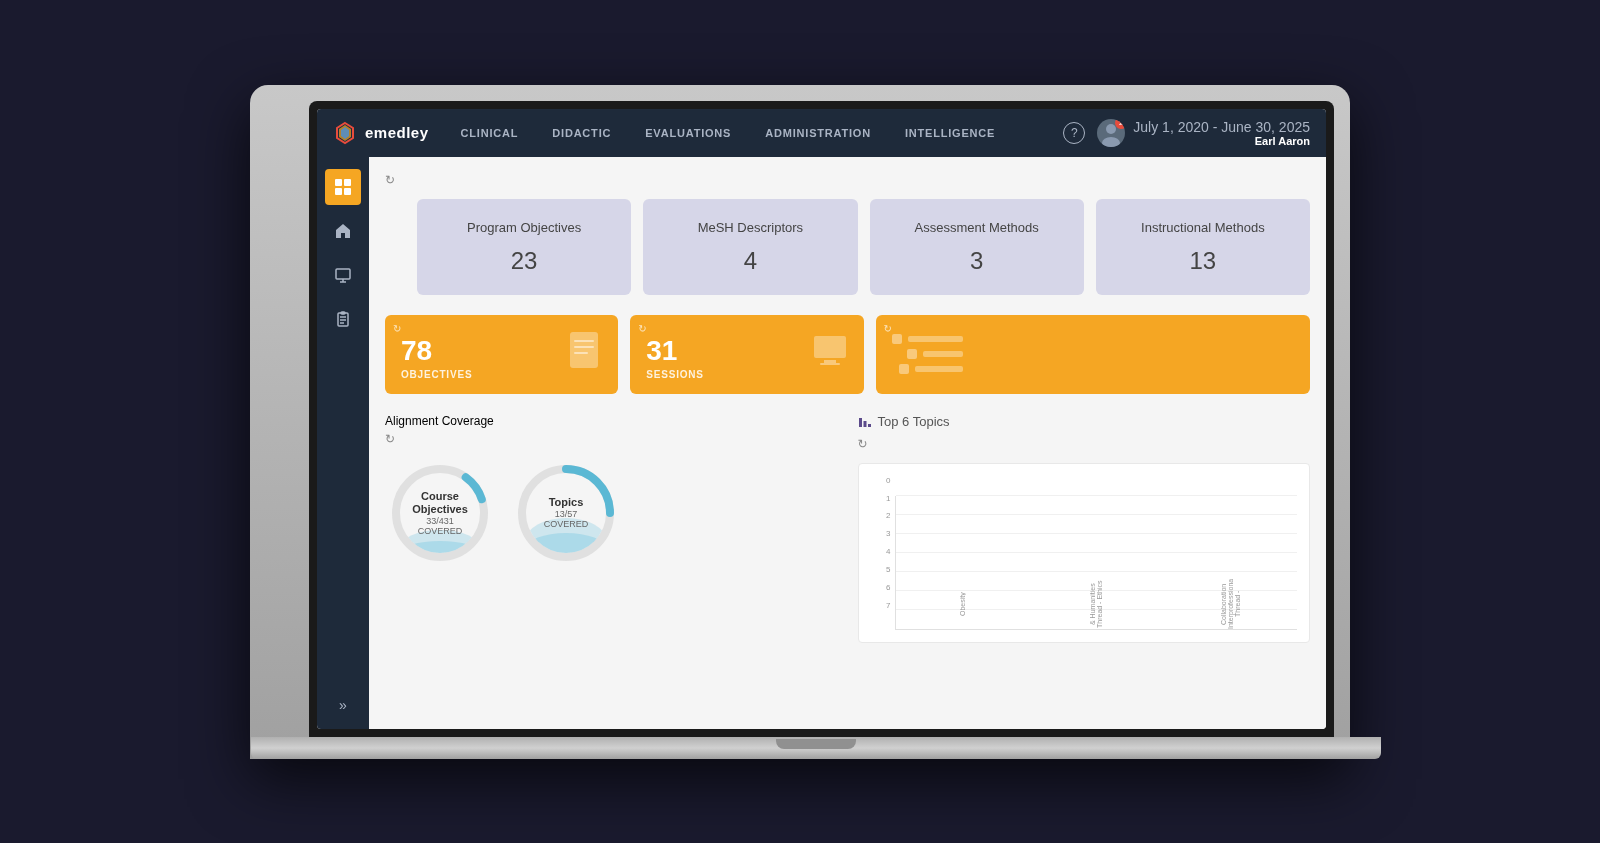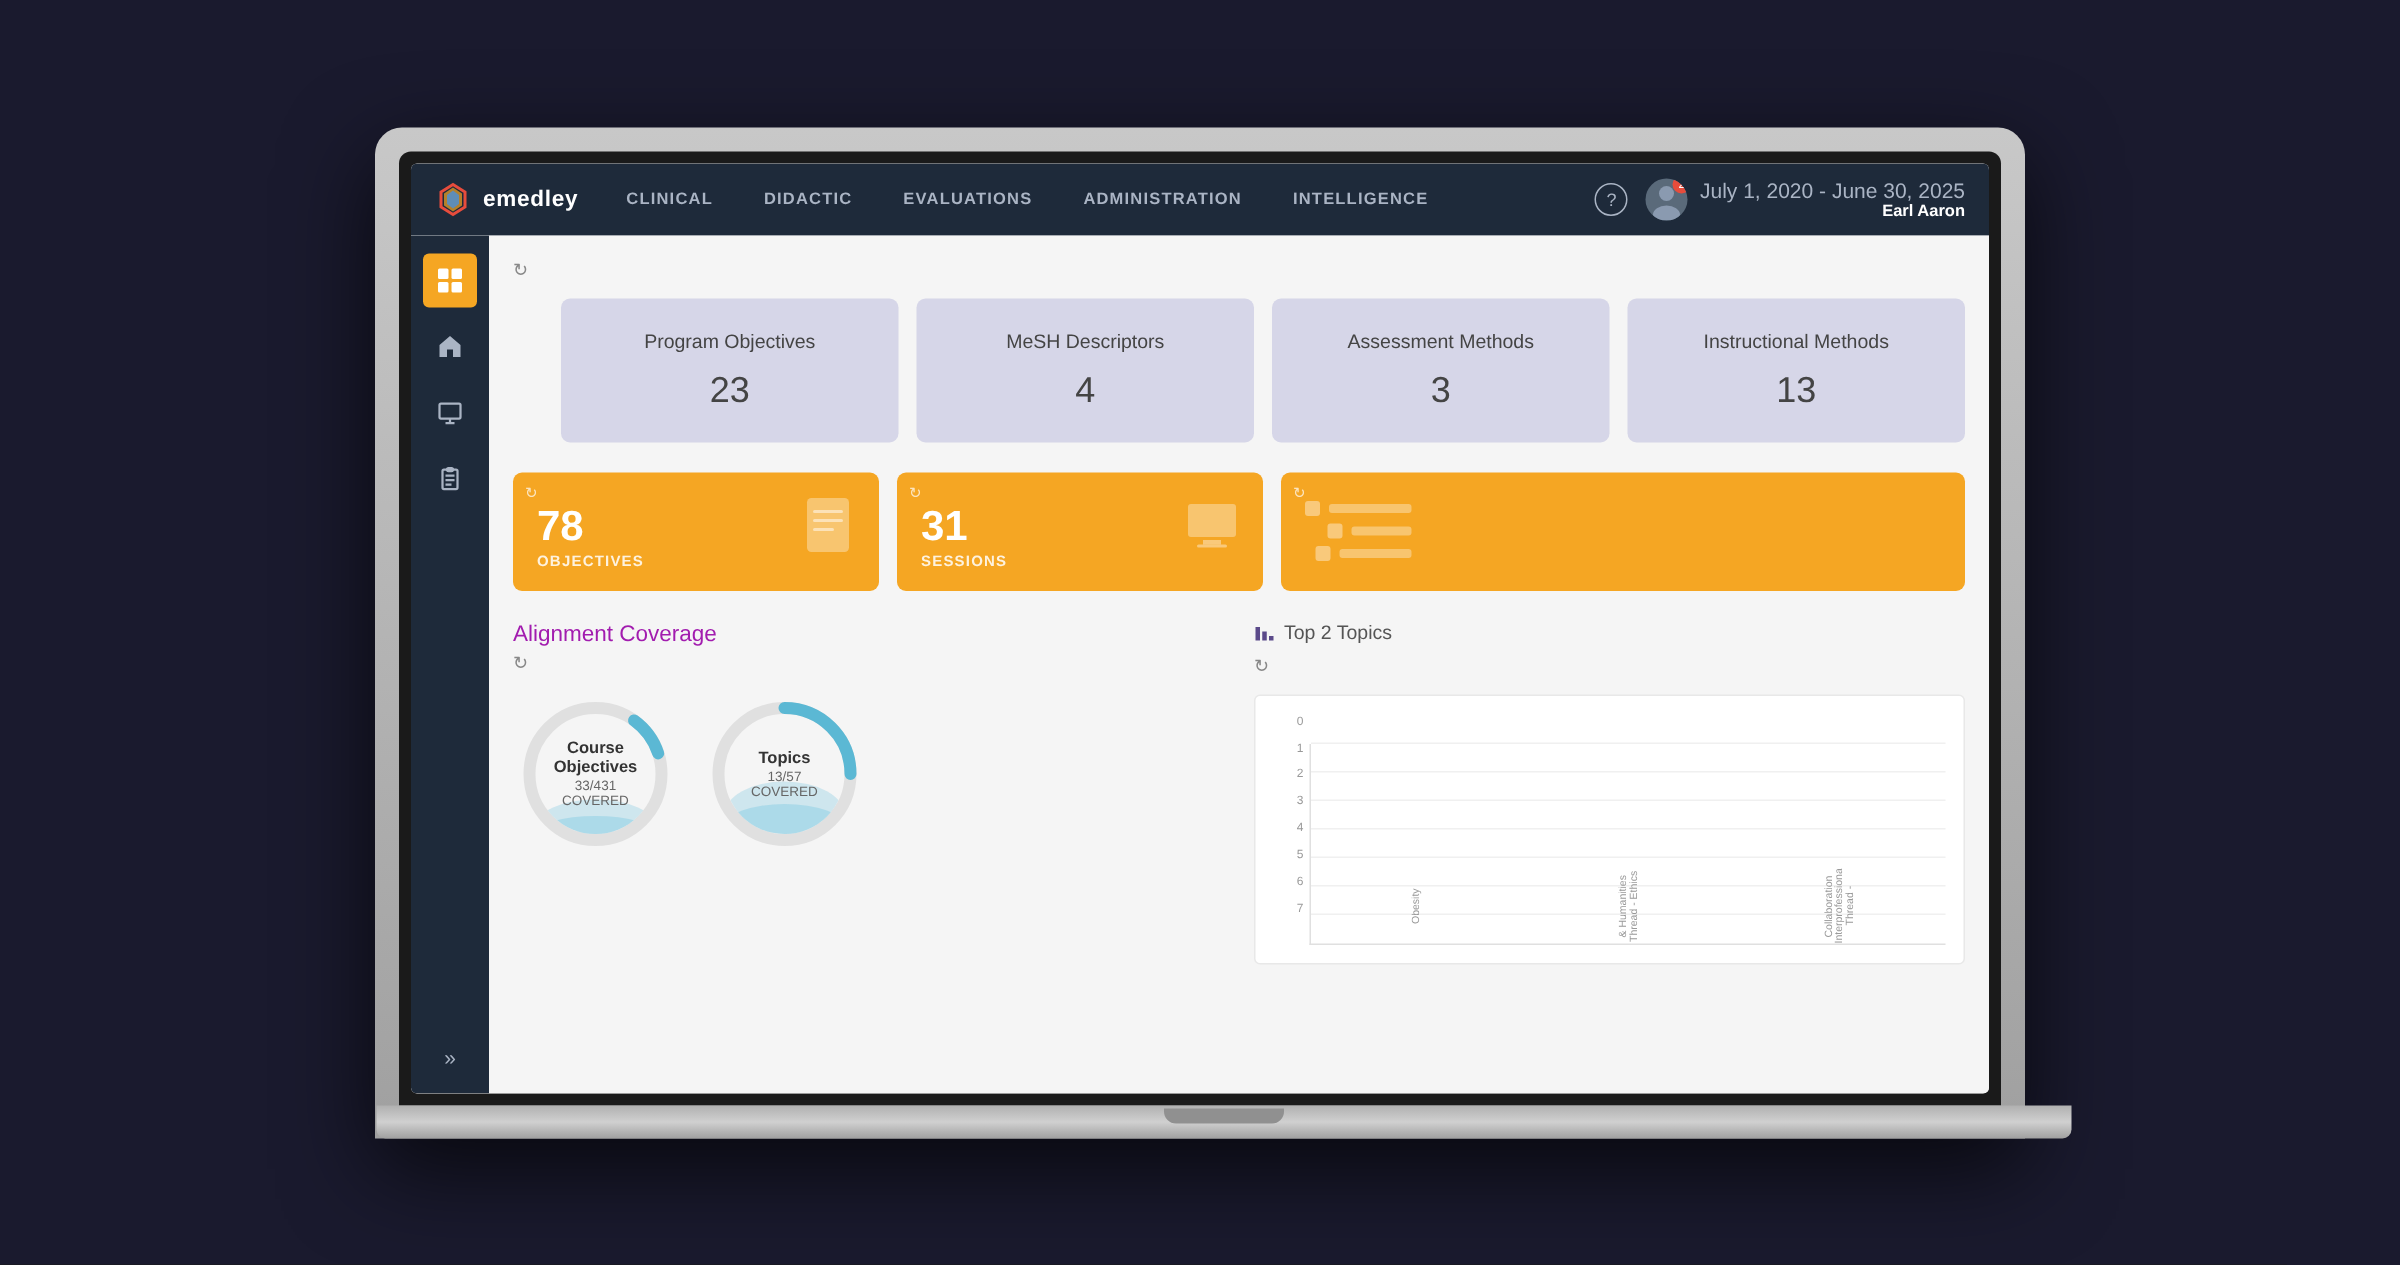--- a/index.html
+++ b/index.html
@@ -18,20 +18,21 @@
       border-radius: 18px 18px 0 0;
       padding: 16px 16px 0 16px;
       box-shadow: 0 20px 60px rgba(0,0,0,0.7);
       position: relative;
     }
 
     .laptop-screen-bezel {
       background: #1a1a1a;
       border-radius: 8px 8px 0 0;
       padding: 8px;
+      margin-left: 43px;
     }
 
     .laptop-screen {
       width: 100%;
       height: 620px;
       background: #fff;
       border-radius: 4px;
       overflow: hidden;
       position: relative;
     }
@@ -346,22 +347,22 @@
     .bottom-section {
       display: flex;
       gap: 20px;
     }
 
     .coverage-section {
       flex: 1;
     }
 
     .coverage-title {
-      font-size: 15px;
-      color: #a21caf;
+      font-size: 12px;
+      color: #000000;
       font-weight: 500;
       margin-bottom: 4px;
     }
 
     .circles-row {
       display: flex;
       gap: 16px;
       margin-top: 12px;
     }
 
@@ -712,21 +713,21 @@
                 </div>
               </div>
 
               <div class="chart-section">
                 <div class="chart-title">
                   <svg width="14" height="14" viewBox="0 0 14 14">
                     <rect x="1" y="4" width="3" height="9" fill="#5b4a8a"></rect>
                     <rect x="5.5" y="7" width="3" height="6" fill="#5b4a8a"></rect>
                     <rect x="10" y="10" width="3" height="3" fill="#5b4a8a"></rect>
                   </svg>
-                  <span>Top 2 Topics</span>
+                  <span>Top 6 Topics</span>
                 </div>
                 <div class="refresh-icon">↻</div>
                 <div class="chart-container">
                   <div class="bar-chart">
                     <div class="y-axis">
                       <span class="y-label">7</span>
                       <span class="y-label">6</span>
                       <span class="y-label">5</span>
                       <span class="y-label">4</span>
                       <span class="y-label">3</span>

